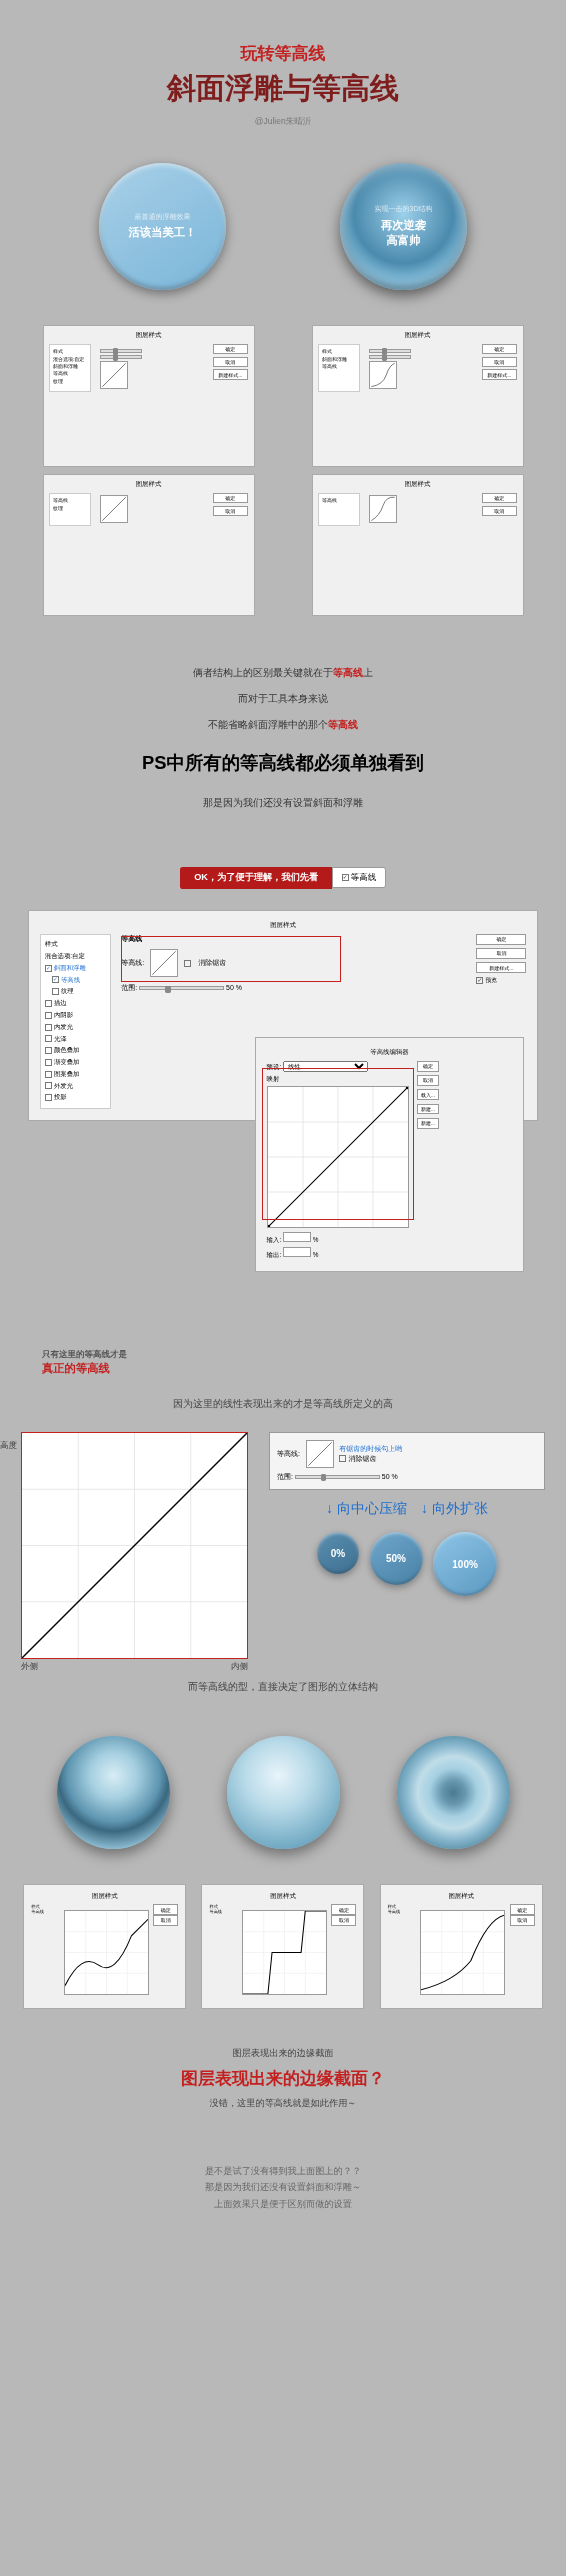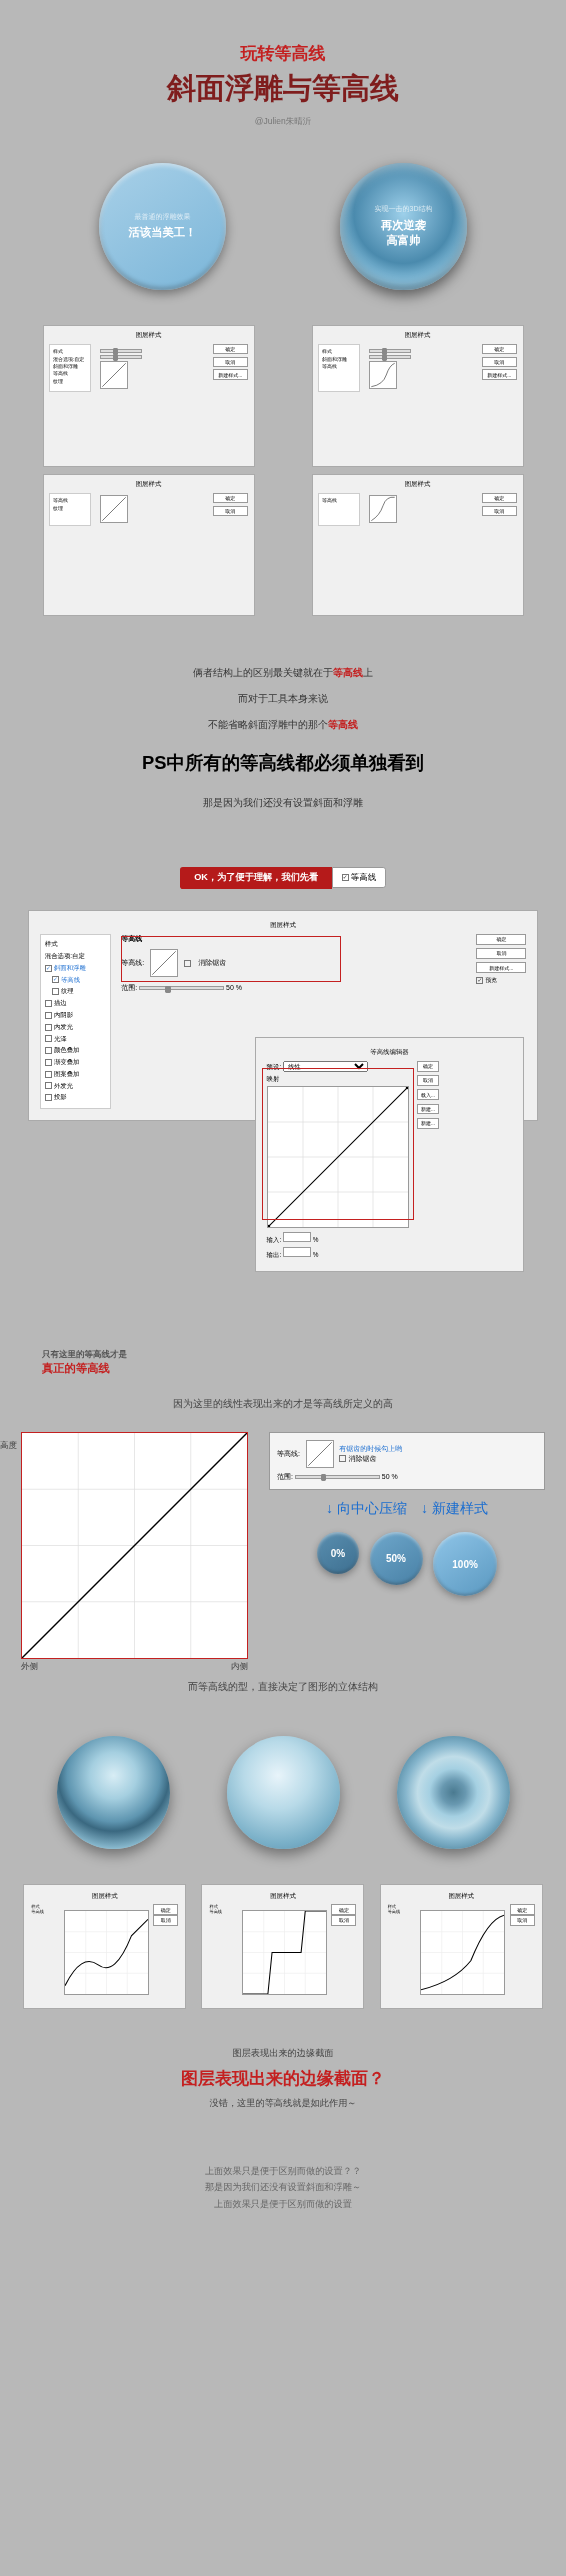--- a/index.html
+++ b/index.html
@@ -342,21 +342,21 @@
       </div>
       <div style="margin-top:4.2px">
         <span>范围:</span>
         <span class="slider-bar" style="width:85px;display:inline-block"></span>
         <span>50</span>
         <span>%</span>
       </div>
     </div>
     <div class="arrow-row">
       <span>向中心压缩</span>
-      <span>新建样式</span>
+      <span>向外扩张</span>
     </div>
     <div class="pct-buttons">
       <div class="pct-btn pct-0">0%</div>
       <div class="pct-btn pct-50">50%</div>
       <div class="pct-btn pct-100">100%</div>
     </div>
   </div>
 </div>
 
 <div class="midtext">而等高线的型，直接决定了图形的立体结构</div>
@@ -442,19 +442,19 @@
   </div>
 </div>
 
 <div class="footer-q">
   <div class="footer-line">图层表现出来的边缘截面</div>
   <div class="footer-big">图层表现出来的边缘截面？</div>
   <div class="footer-line">没错，这里的等高线就是如此作用～</div>
 </div>
 
 <div class="footer-end">
-  <div>上面效果只是便于区别而做的设置？？</div>
+  <div>是不是试了没有得到我上面图上的？？</div>
   <div>那是因为我们还没有设置斜面和浮雕～</div>
   <div>上面效果只是便于区别而做的设置</div>
 </div>
 
 </div>
 
 
 </body></html>

